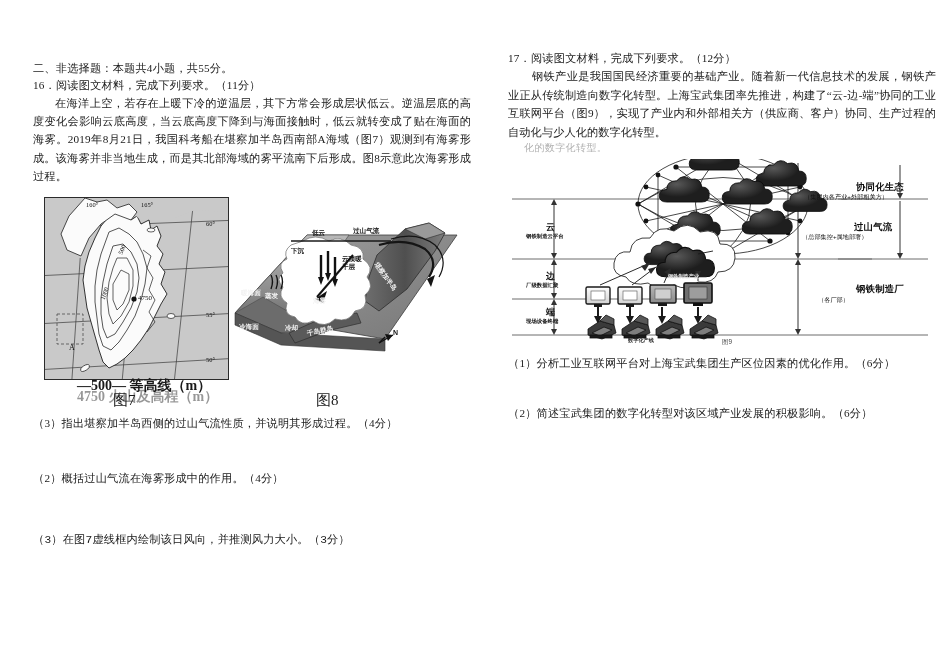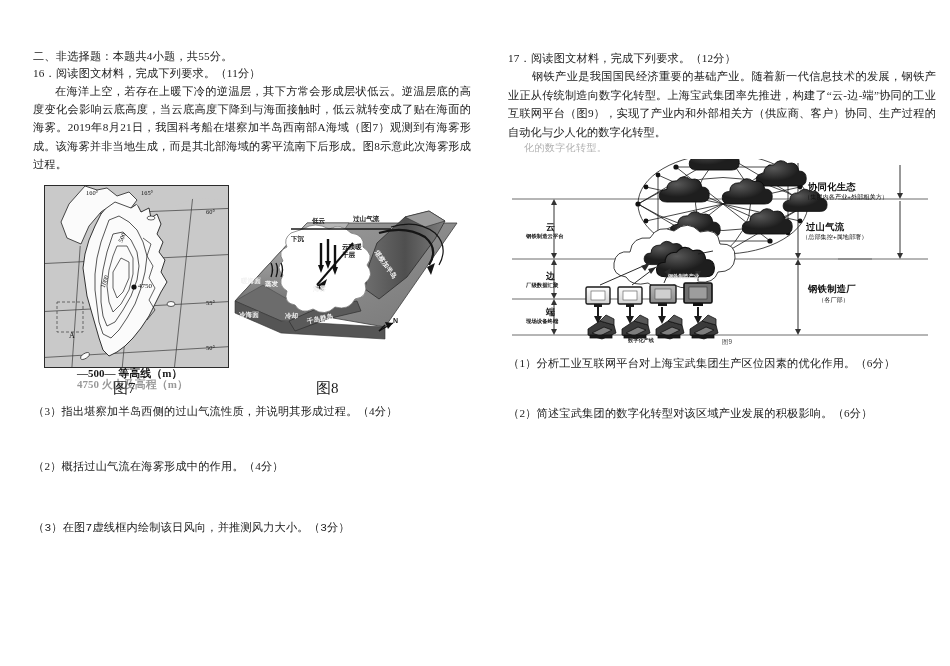--- a/index.html
+++ b/index.html
@@ -18,21 +18,21 @@
   .page {
     position: absolute;
     inset: 0;
     background: #fff;
   }
 
   
   .col-left {
     position: absolute;
     left: 33px;
-    top: 48px;
+    top: 60px;
     width: 438px;
   }
   .col-right {
     position: absolute;
     left: 508px;
     top: 50px;
     width: 428px;
   }
 
   
@@ -116,21 +116,21 @@
     position: absolute;
     font-size: 6.4px;
     font-family: "Liberation Serif", serif;
     color: #111;
     white-space: nowrap;
   }
   .legend7 {
     position: absolute;
     left: 44px;
     top: 189px;
-    font-size: 11px;
+    font-size: 14px;
     line-height: 11px;
     font-weight: bold;
     white-space: nowrap;
   }
   .legend7 .faded { opacity: .45; filter: blur(.4px); }
 
   
   .fig8 {
     position: absolute;
     left: 196px;
@@ -158,20 +158,21 @@
   .f9lab {
     position: absolute;
     white-space: nowrap;
     font-family: "Liberation Sans", sans-serif;
     color: #111;
   }
   .f9-main {
     font-size: 9.4px;
     font-weight: bold;
     letter-spacing: .2px;
+    margin-left: 48px;
   }
   .f9-sub {
     font-size: 6.2px;
     letter-spacing: 0px;
   }
   .f9-left-main {
     font-size: 9px;
     font-weight: bold;
   }
   .f9-left-sub {

